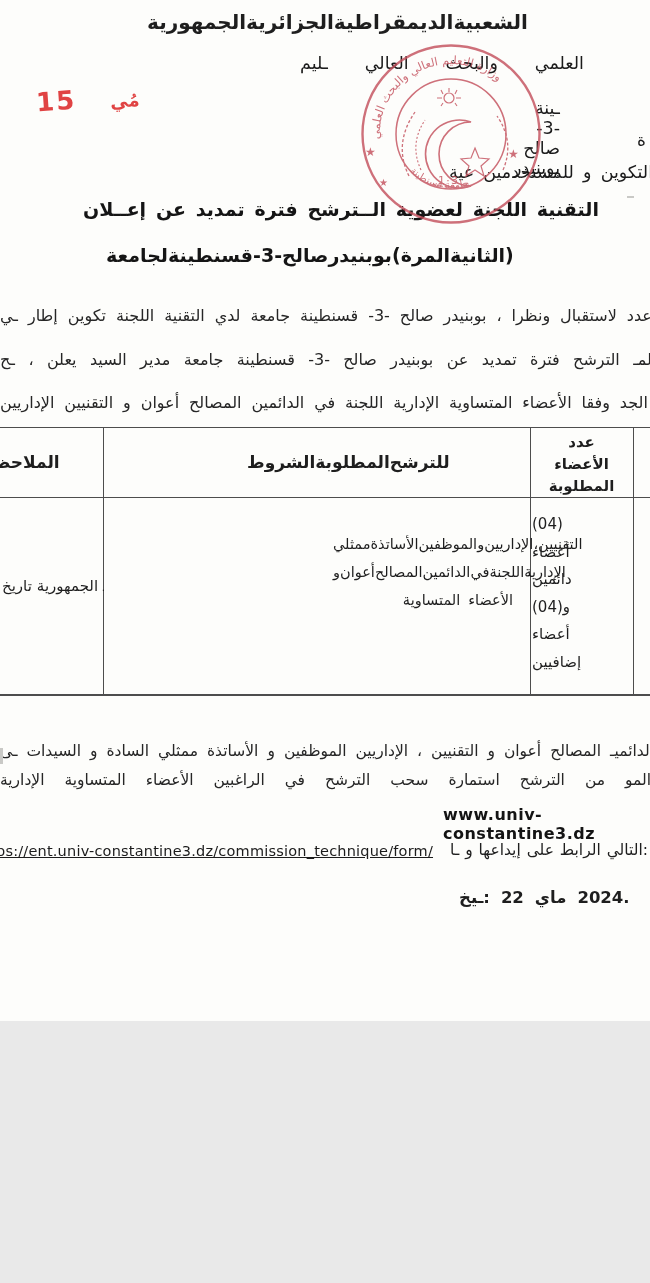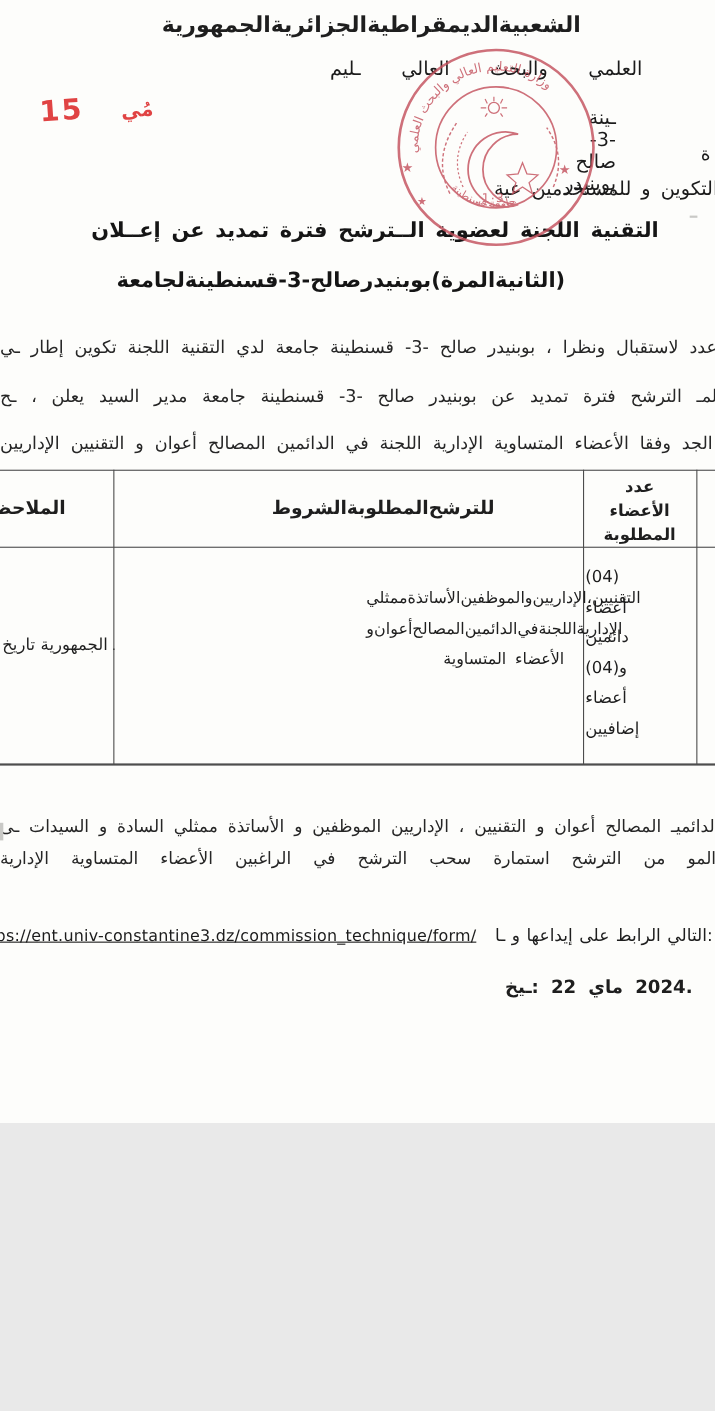--- a/index.html
+++ b/index.html
@@ -221,20 +221,22 @@
       <span class="w">الراغبين</span>
       <span class="w">في</span>
       <span class="w">الترشح</span>
       <span class="w">سحب</span>
       <span class="w">استمارة</span>
       <span class="w">الترشح</span>
       <span class="w">من</span>
       <span class="w">المو</span>
     </div>
 
+  <div style="position:absolute;left:443px;top:805px;font-size:16px;font-weight:bold;
+              letter-spacing:.5px;color:#141414;direction:ltr;">www.univ-constantine3.dz</div>
 
   <div class="underline" style="position:absolute;left:-4px;top:843px;font-size:14.5px;direction:ltr;
               letter-spacing:.2px;color:#1c1c1c;">ps://ent.univ-constantine3.dz/commission_technique/form/</div>
   <div class="line" style="left:450px;top:841px;width:198px;font-size:15.5px;">
       <span class="w">ـا</span>
       <span class="w">و</span>
       <span class="w">إيداعها</span>
       <span class="w">على</span>
       <span class="w">الرابط</span>
       <span class="w">التالي:</span>

